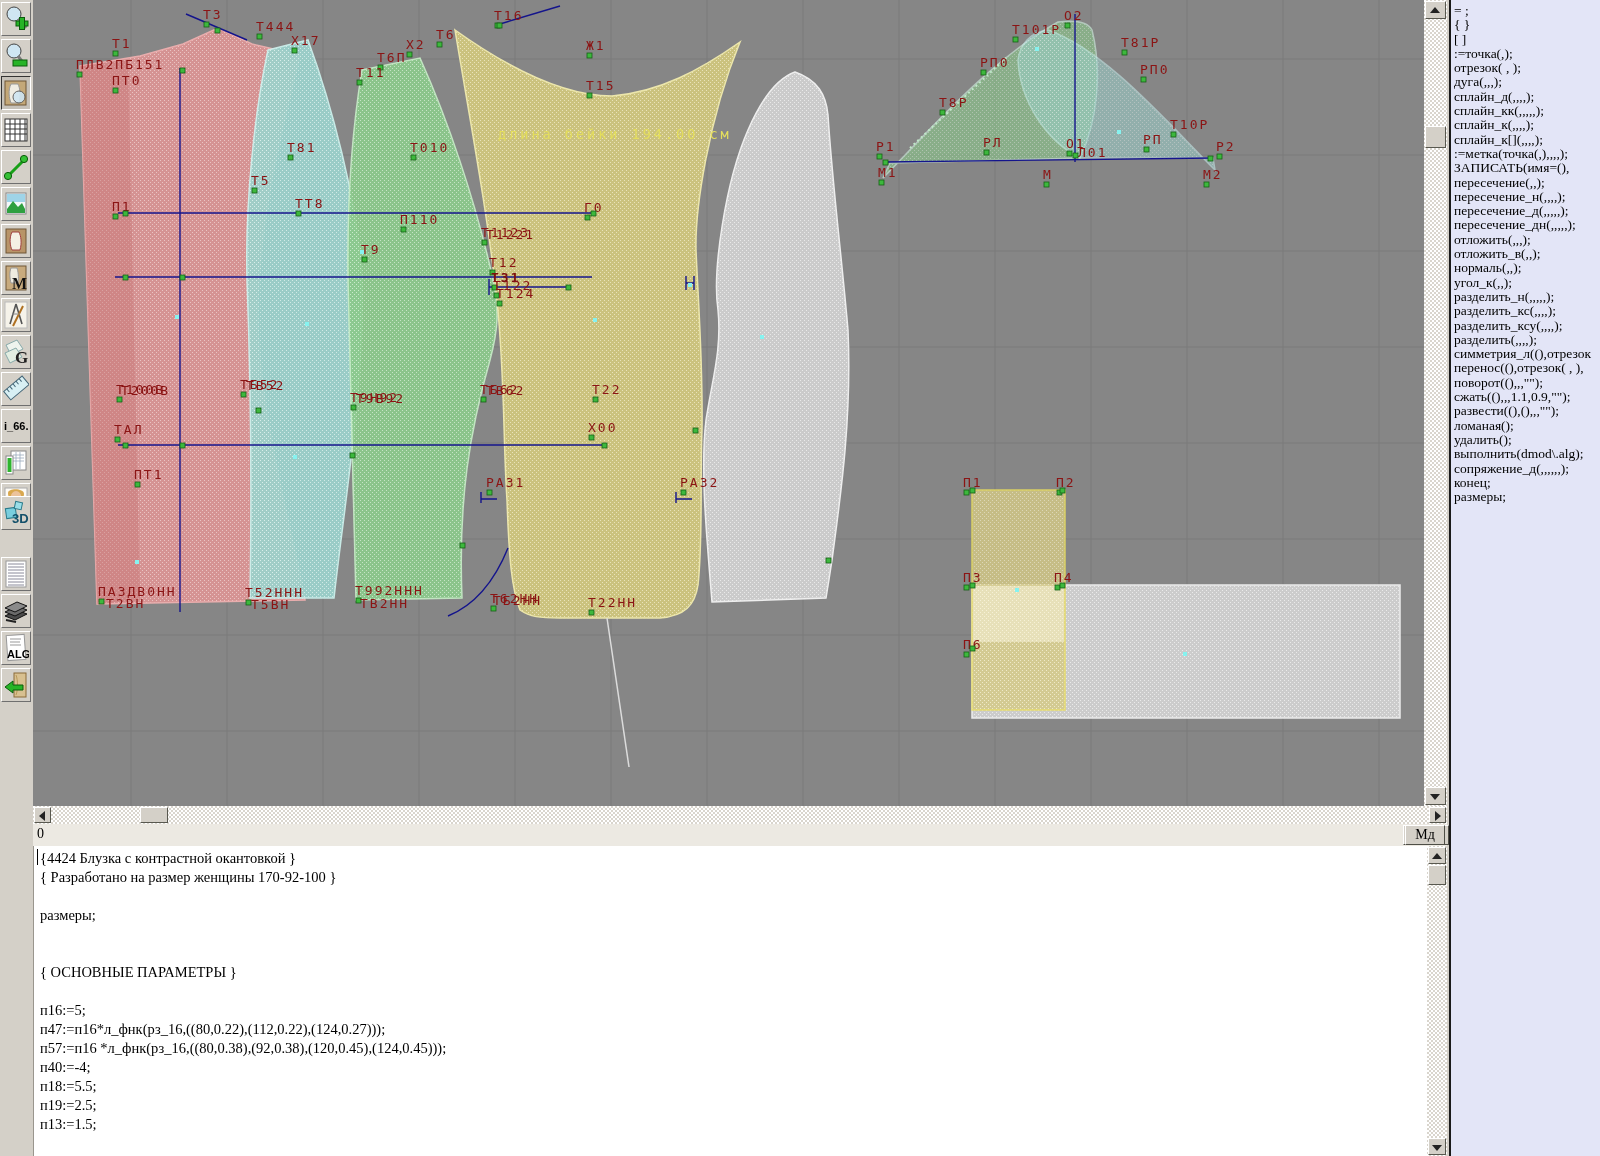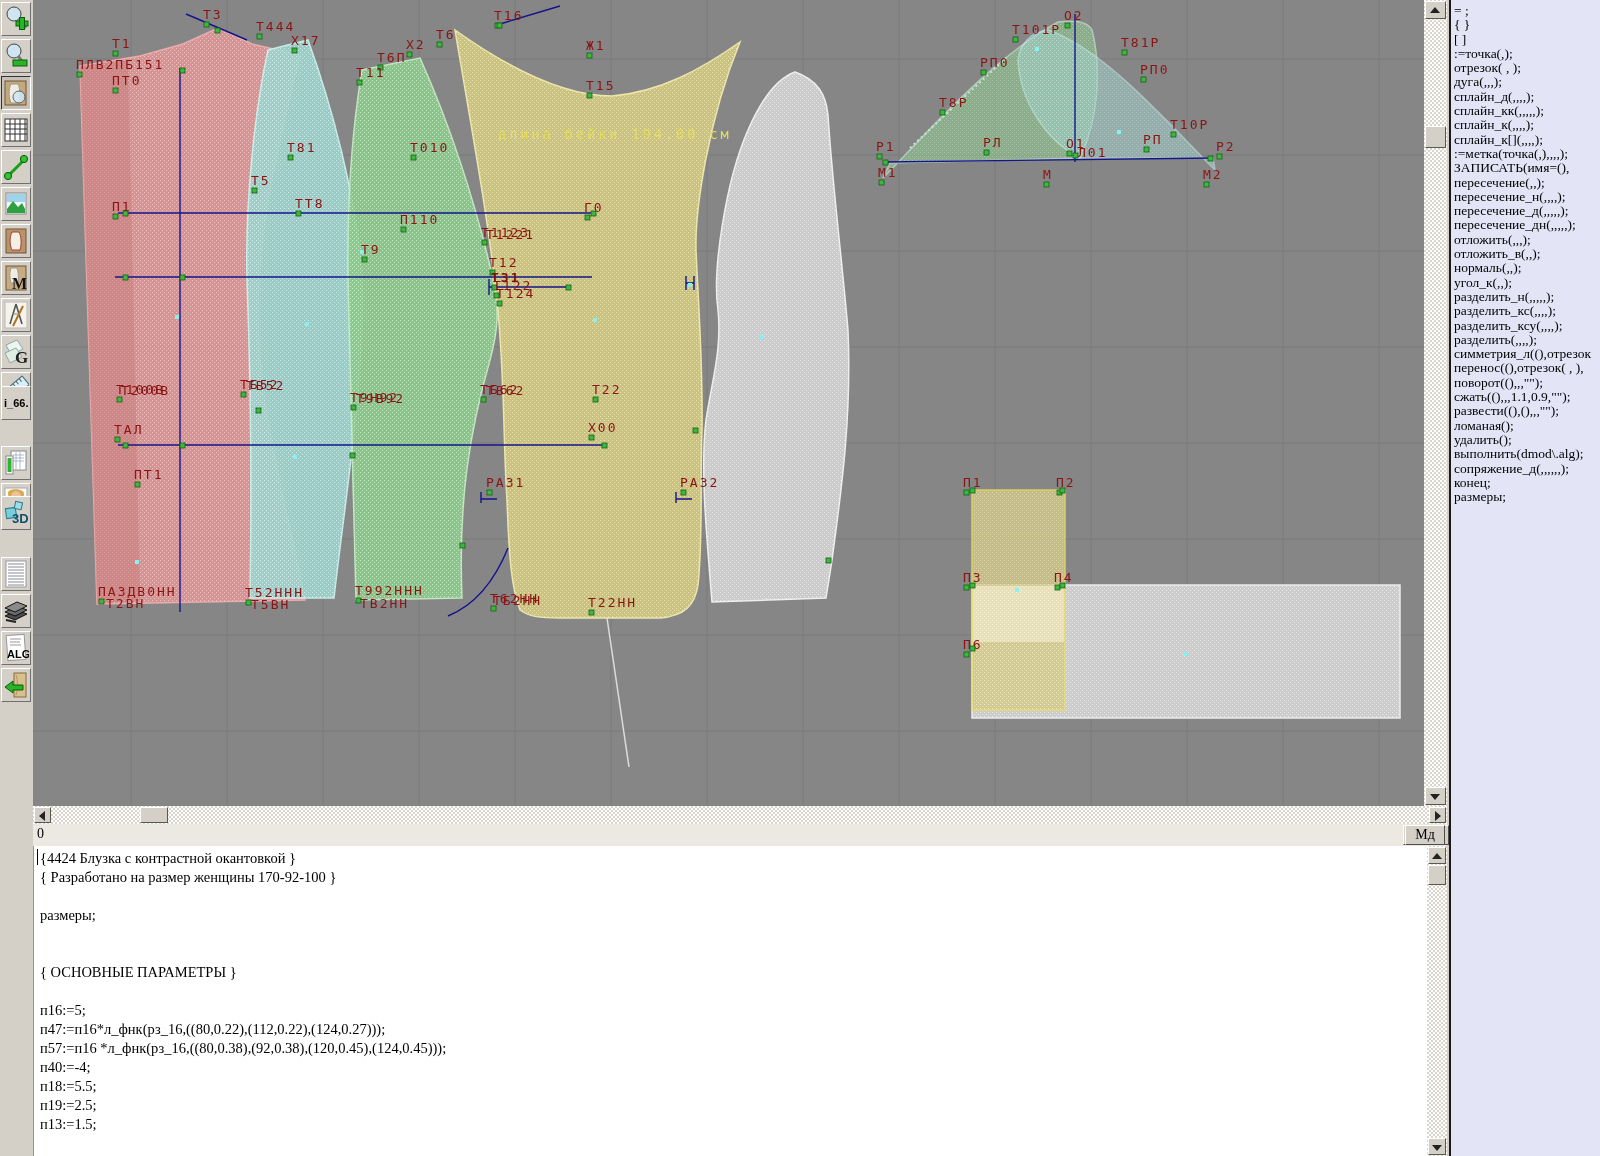--- a/index.html
+++ b/index.html
@@ -126,21 +126,21 @@
       </svg>
     </div>
     <div class="tbtn" style="top:372px">
       <svg width="26" height="30" viewBox="0 0 26 30">
         <g transform="rotate(-40 13 15)">
           <rect x="2" y="9" width="24" height="11" fill="#d8f0f4" stroke="#467"></rect>
           <path d="M6 9 V13 M10 9 V13 M14 9 V13 M18 9 V13 M22 9 V13" stroke="#467"></path>
         </g>
       </svg>
     </div>
-    <div class="tbtn" style="top:386px">
+    <div class="tbtn" style="top:409px">
       <svg width="26" height="30" viewBox="0 0 26 30">
         <text x="1" y="19" font-family="Liberation Sans,sans-serif" font-size="11" font-weight="bold" fill="#000">i_66.</text>
       </svg>
     </div>
     <div class="tbtn" style="top:446px">
       <svg width="26" height="30" viewBox="0 0 26 30">
         <rect x="8" y="3" width="15" height="19" fill="#fff" stroke="#888"></rect>
         <path d="M10 7 H21 M10 10 H21 M10 13 H21 M13 4 V21 M17 4 V21" stroke="#9ab" stroke-width="0.8"></path>
         <rect x="3" y="8" width="7" height="18" fill="#fff" stroke="#888"></rect>
         <rect x="4.5" y="10" width="4" height="14" fill="#2fb42f"></rect>

